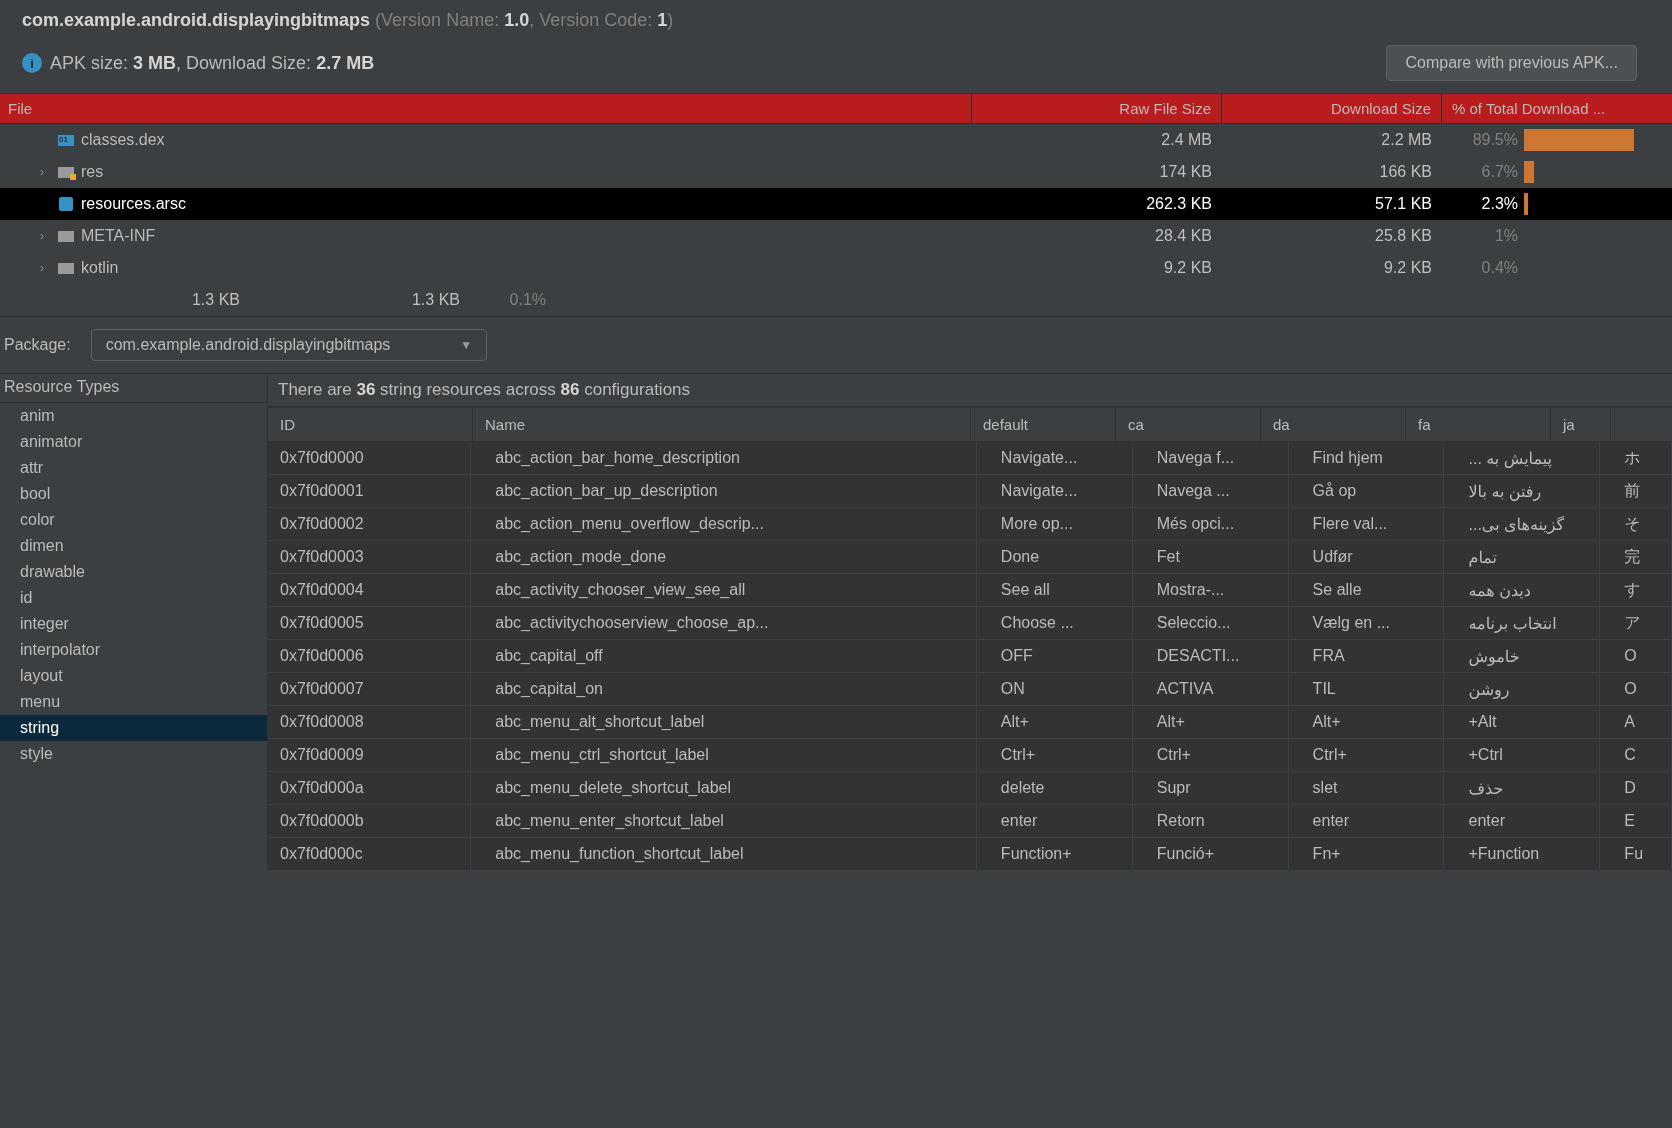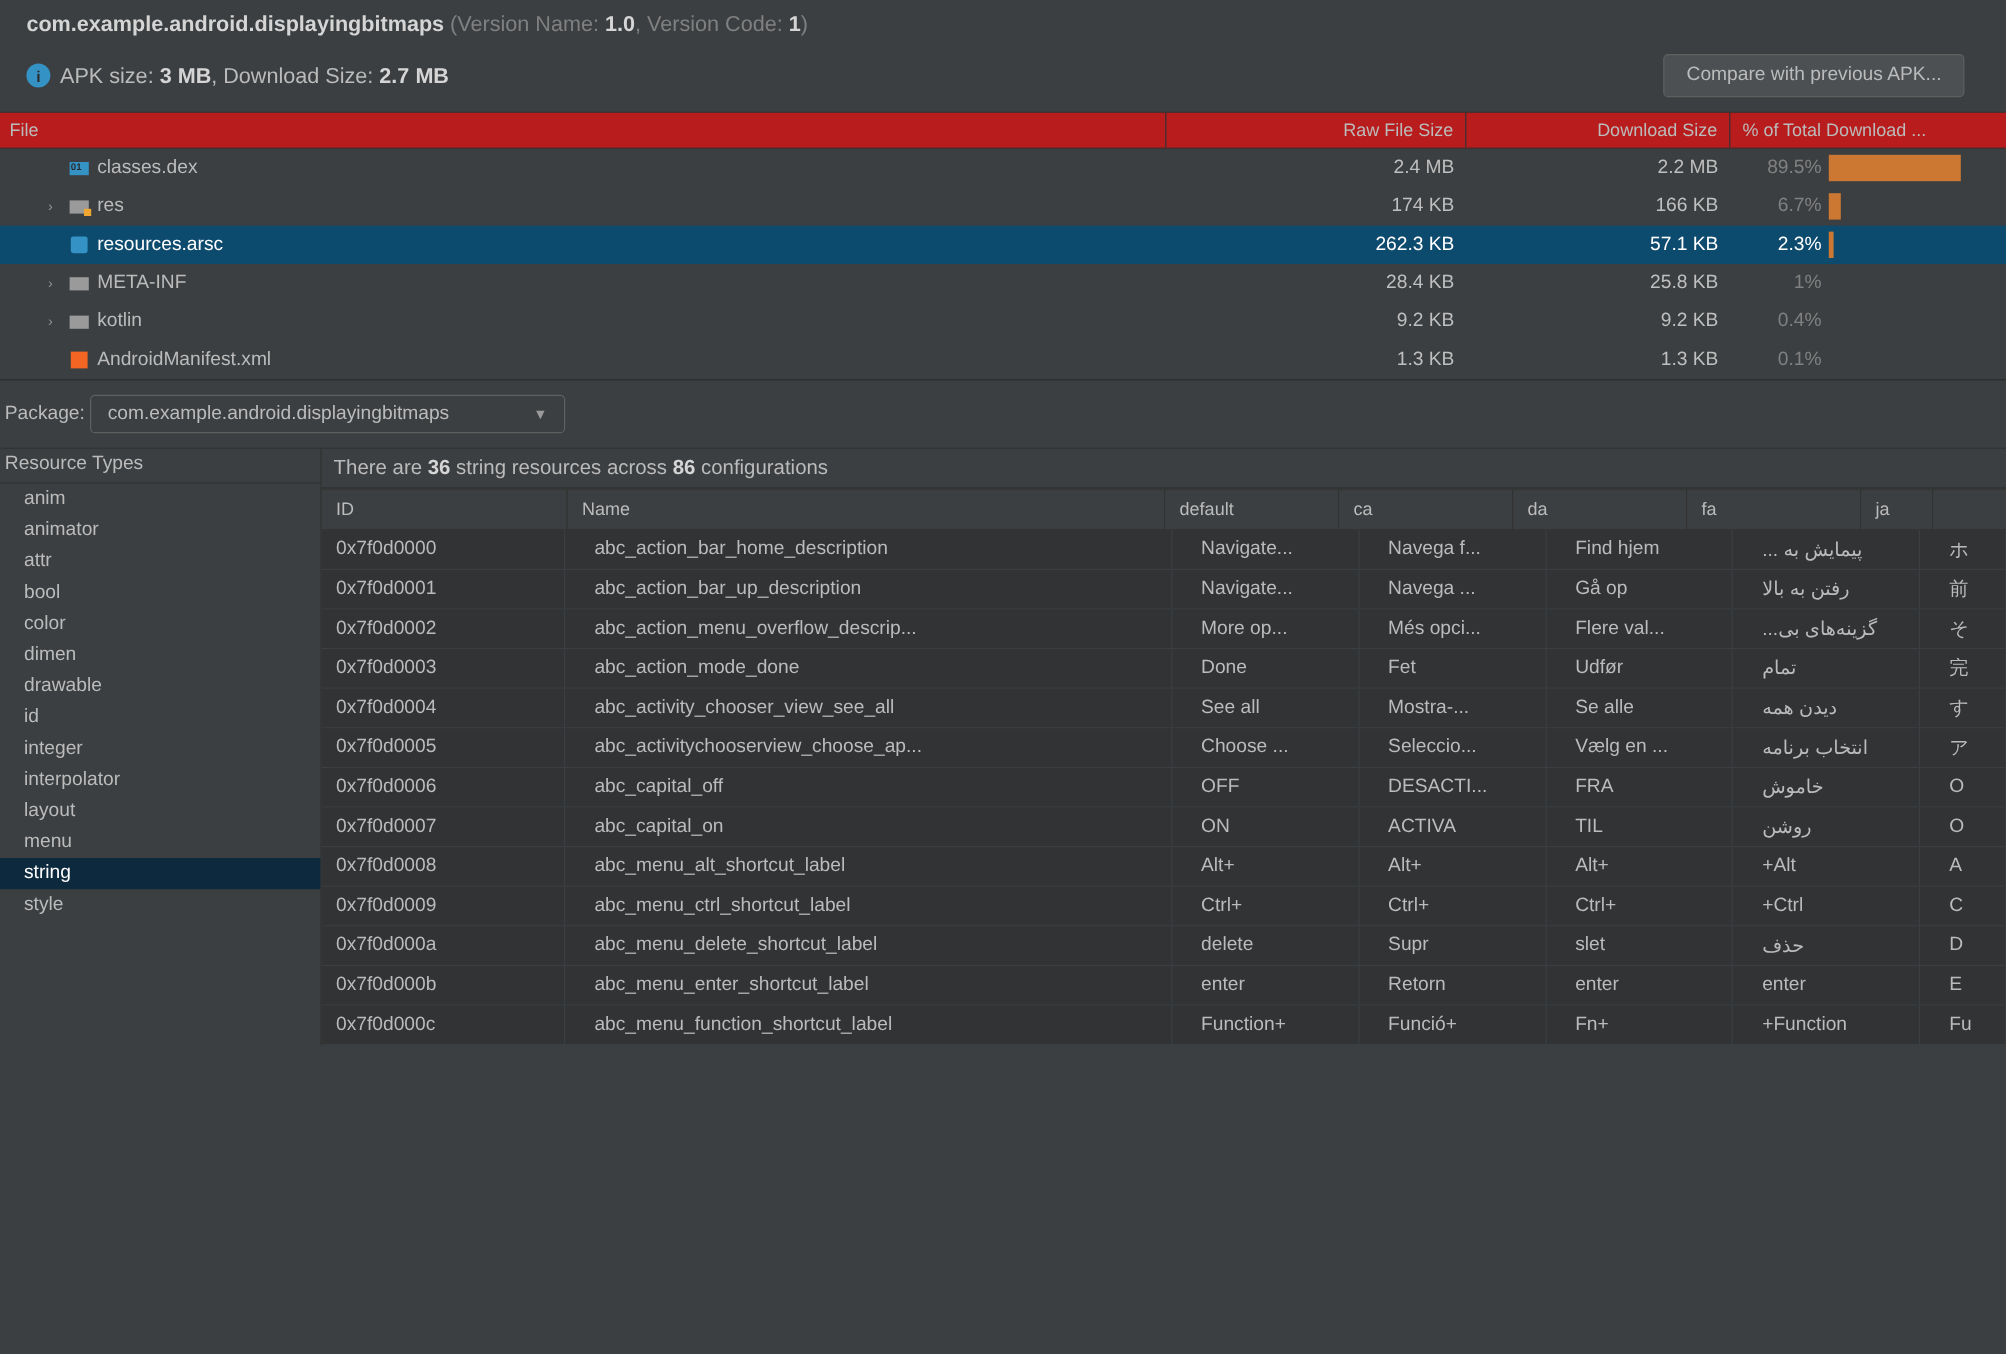--- a/index.html
+++ b/index.html
@@ -61,21 +61,21 @@
 .file-table .col-raw { width: 250px; text-align: right; padding: 6px 10px; border-right: 1px solid #323232;}
 .file-table .col-dl  { width: 220px; text-align: right; padding: 6px 10px; border-right: 1px solid #323232;}
 .file-table .col-pct { width: 230px; text-align: left; padding: 6px 10px; }
 
 .file-row {
   display: flex;
   align-items: center;
   font-size: 16px;
   height: 32px;
 }
-.file-row.selected { background: #0c4a6e; color: #ffffff; }
+.file-row.selected { background: #000000; color: #ffffff; }
 .file-row .name-cell {
   flex: 1; display: flex; align-items: center; padding-left: 33px; gap: 6px;
 }
 .file-row .expand {
   width: 18px; text-align: center; color: #919191; cursor: pointer;
   font-size: 12px;
 }
 .file-row .expand.none { visibility: hidden; }
 .file-row .icon { display:inline-flex; width:18px; height:18px; align-items:center; justify-content:center; font-size:13px;}
 .file-row .raw { width: 250px; text-align: right; padding-right: 10px; color:#bfbfbf;}
@@ -99,21 +99,21 @@
 .icon-folder-y::after {
   content:""; position:absolute; right:-2px; bottom:-2px; width:6px; height:6px; background:#f0a732;
 }
 .icon-arsc {
   background:#3592c4; width:14px; height:14px; border-radius:2px;
 }
 .icon-xml { background:#f26522; width:14px; height:14px; }
 
 .divider { border-top: 1px solid #2b2b2b; }
 
-.pkg-select-row { display:flex; align-items:center; gap:4px; padding: 12px 4px 12px 4px; }
+.pkg-select-row { display:flex; align-items:center; gap:20px; padding: 12px 4px 12px 4px; }
 .pkg-select-row label { font-size: 16px; color:#bbbbbb; }
 .pkg-select {
   border: 1px solid #5e6060;
   background: #3c3f41;
   color: #bbbbbb;
   padding: 6px 14px;
   font-size: 16px;
   border-radius: 4px;
   display:flex; align-items:center; gap: 70px;
 }
@@ -246,27 +246,20 @@
           <span>kotlin</span>
         </div>
         <div class="raw">9.2 KB</div>
         <div class="dl">9.2 KB</div>
         <div class="pct">0.4%</div>
         <div class="bar-wrap">
           <div class="bar" style="width:0px"></div>
         </div>
       </div>
       <div class="file-row">
-        <div class="name-cell">
-          <span class="expand none">·</span>
-          <span class="icon">
-            <span class="icon-xml"></span>
-          </span>
-          <span>AndroidManifest.xml</span>
-        </div>
         <div class="raw">1.3 KB</div>
         <div class="dl">1.3 KB</div>
         <div class="pct">0.1%</div>
         <div class="bar-wrap">
           <div class="bar" style="width:0px"></div>
         </div>
       </div>
     </div>
 </div>
 

